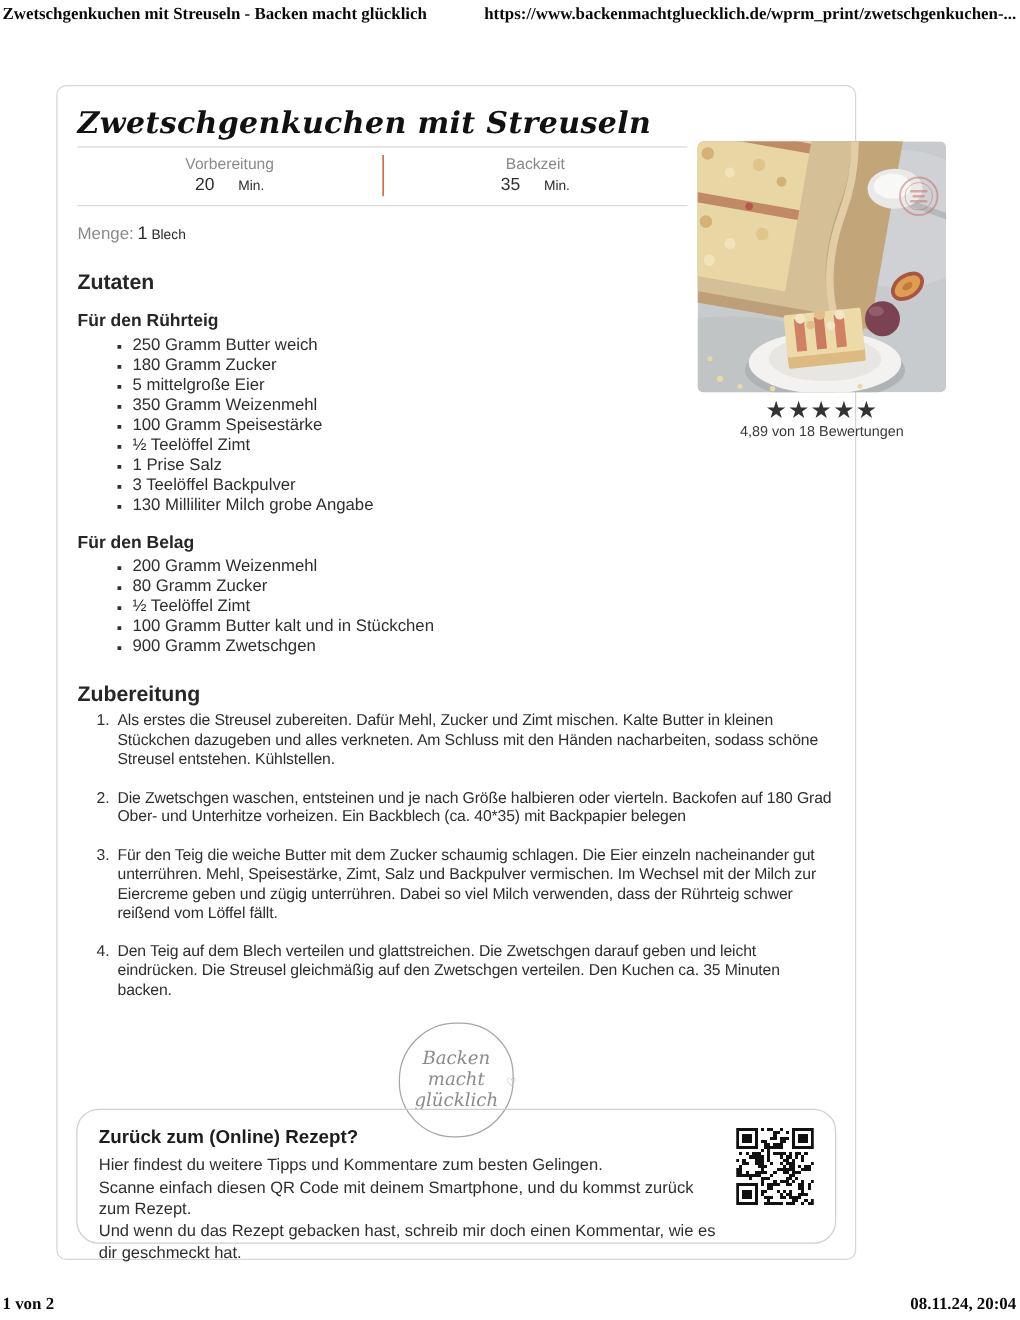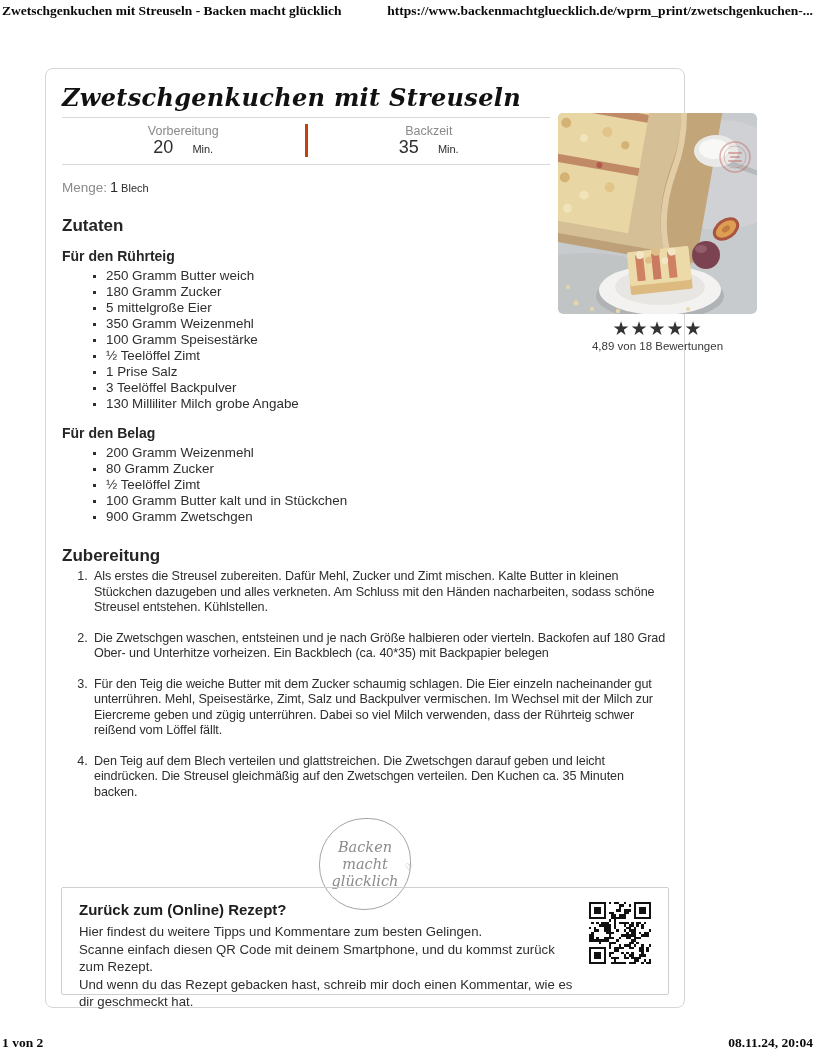--- a/index.html
+++ b/index.html
@@ -28,23 +28,23 @@
   }
   .recipe-desc{
     margin:5px 0 0;max-width:500px;font-size:13.2px;line-height:17.5px;color:#303030;
   }
   .times-table{
     margin-top:5px;width:488px;display:flex;
     border-top:1px solid #d9d9d9;border-bottom:1px solid #d9d9d9;
     padding:6px 0 7px;box-sizing:border-box;
   }
   .time-cell{flex:1;text-align:center;}
-  .time-cell + .time-cell{border-left:3px solid #c2410c;}
+  .time-cell + .time-cell{border-left:1px solid #c2410c;}
   .time-label{font-size:12.5px;color:#8a8a8a;display:block;line-height:15px;}
-  .time-value{font-size:18px;color:#2e2e2e;line-height:17px;text-align:center;}
+  .time-value{font-size:14px;color:#2e2e2e;line-height:17px;text-align:center;}
   .time-unit{font-size:11px;color:#2e2e2e;margin-left:19px;text-align:center;}
   .servings{margin-top:14px;font-size:13.5px;}
   .servings .lbl{color:#8a8a8a;}
   .servings .val{font-size:14.5px;color:#2b2b2b;margin-left:3px;}
   .servings .unit{font-size:11px;color:#2b2b2b;margin-left:3px;}
 
   h2.section-h{margin:21px 0 0;font-size:17px;line-height:19px;color:#262626;}
   h3.group-h{margin:13px 0 0;font-size:14px;line-height:16px;color:#262626;}
   ul.ing-list{margin:4px 0 0;padding-left:44px;list-style-type:square;
     font-size:13.4px;line-height:16px;color:#2e2e2e;}
@@ -67,21 +67,21 @@
     width:92px;height:92px;border:1.6px solid #a5a5a5;border-radius:50% 46% 50% 48%;
     display:flex;flex-direction:column;align-items:center;justify-content:center;
     color:#8b8b8b;font-family:"DejaVu Serif",serif;font-style:italic;
     font-size:14.5px;line-height:17px;position:relative;box-sizing:border-box;
   }
   .logo-heart{position:absolute;right:-3px;top:40px;font-size:9px;color:#9a9a9a;}
 
   
   .qr-box{
     position:absolute;left:15px;right:15px;bottom:12px;height:108px;
-    border:1px solid #cfcfcf;border-radius:2px;box-sizing:border-box;
+    border:1px solid #cfcfcf;border-radius:18px;box-sizing:border-box;
     padding:13px 17px 12px;display:flex;justify-content:space-between;gap:14px;
   }
   .qr-text h4{margin:0 0 4px;font-size:15px;line-height:18px;color:#1d1d1d;}
   .qr-text p{margin:0;font-size:13.2px;line-height:17.5px;color:#2e2e2e;max-width:600px;}
   .qr-code{width:62px;height:62px;flex:none;margin-top:1px;}
 </style>
 </head>
 <body>
 
 <div class="print-bar top">

